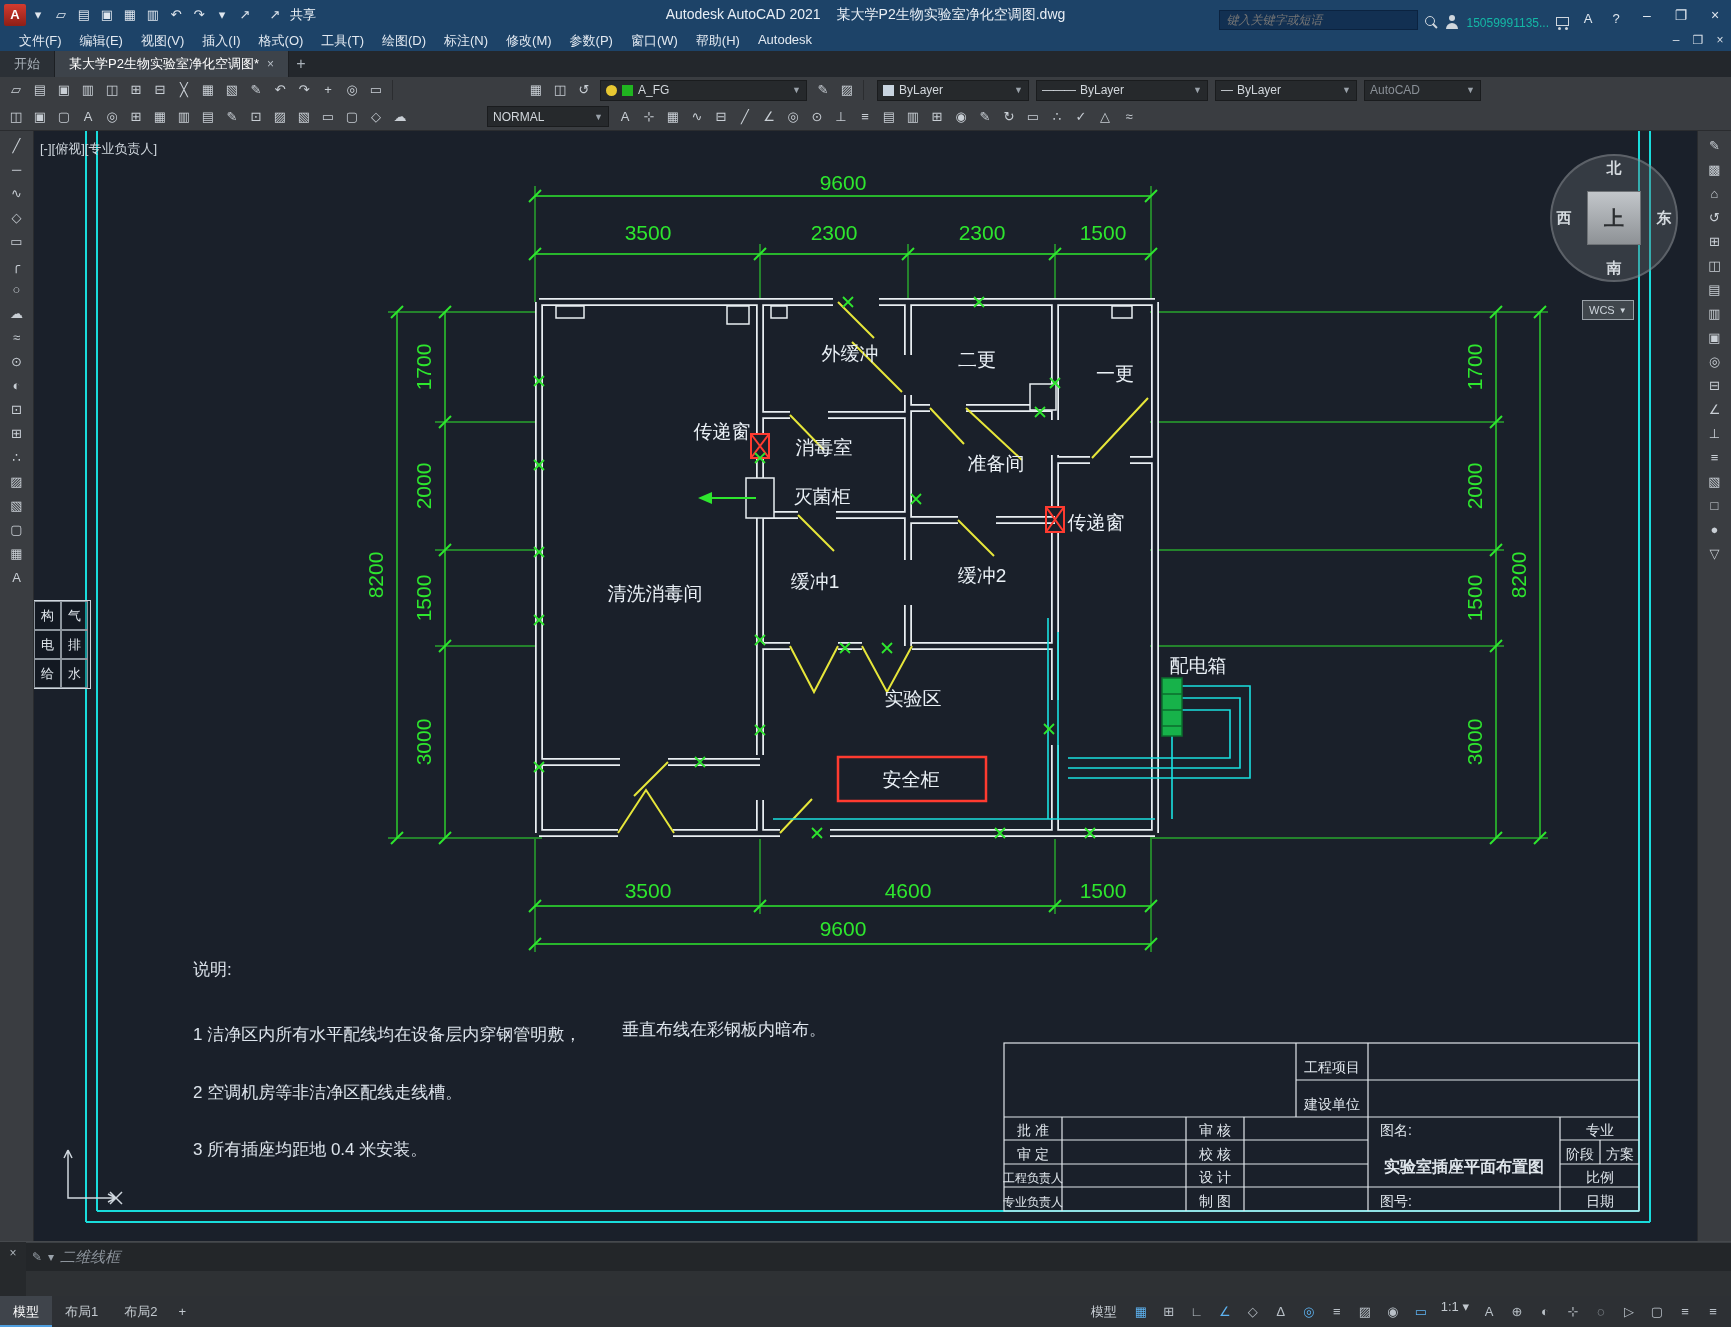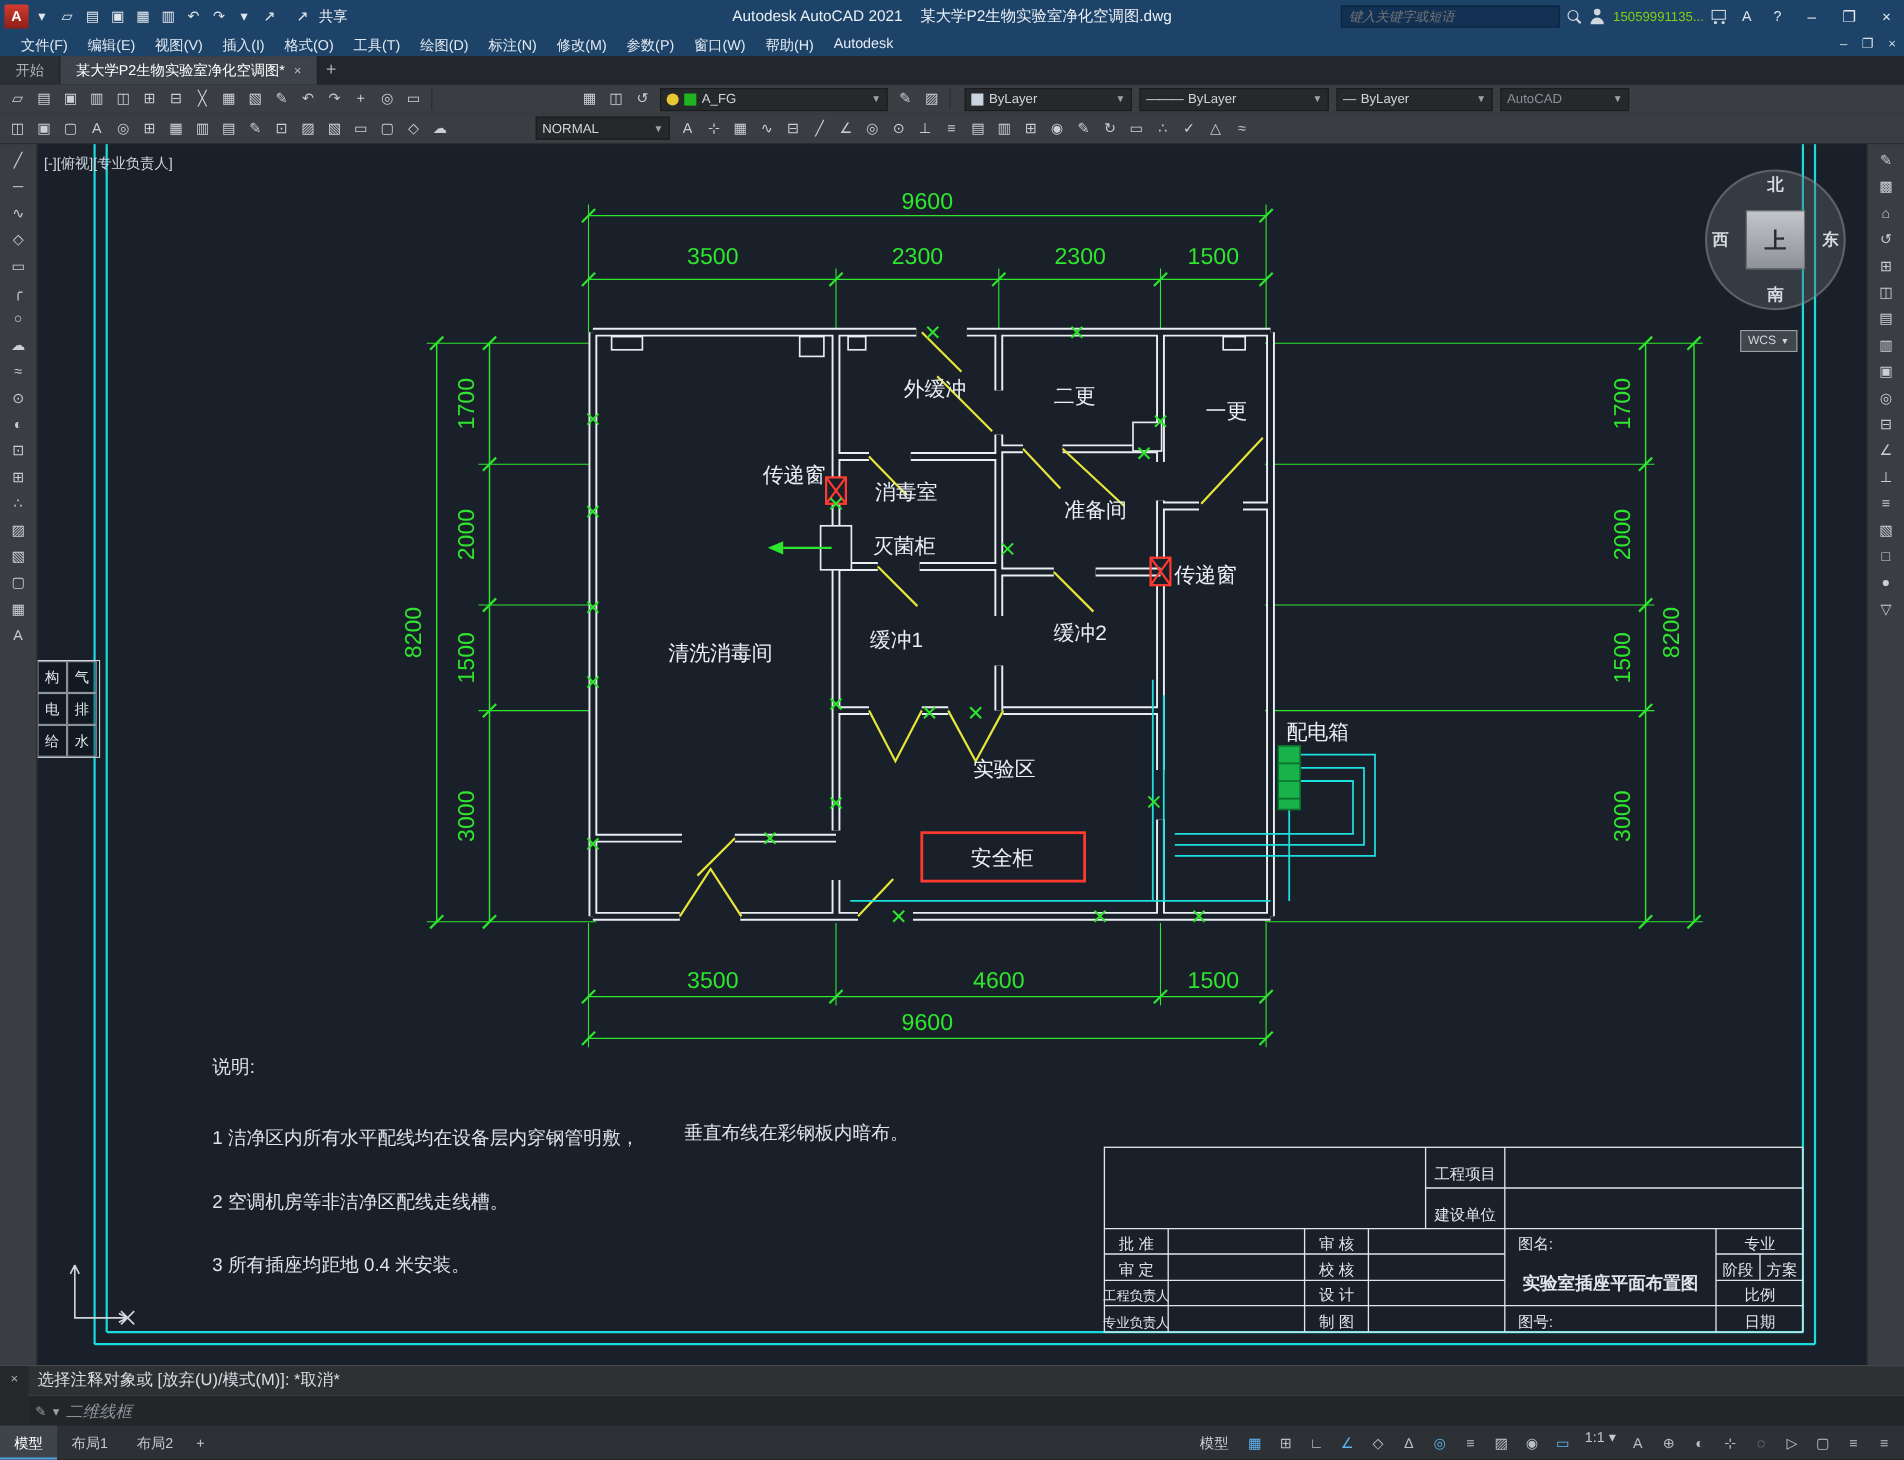--- a/index.html
+++ b/index.html
@@ -6,32 +6,32 @@
   body{width:1731px;height:1327px;position:relative;overflow:hidden;background:#1a202a;
        font-family:"Liberation Sans","DejaVu Sans",sans-serif;color:#d6dbe0;-webkit-font-smoothing:antialiased}
 
   
   .titlebar{position:absolute;top:0;left:0;right:0;height:30px;background:#1d4368;display:flex;align-items:center;z-index:50}
   .qat{display:flex;align-items:center;padding-left:4px;gap:1px}
   .qbtn{width:22px;height:22px;line-height:22px;text-align:center;color:#dfe6ee;font-size:13px}
   .qbtn[data-name="app-logo"]{background:linear-gradient(#d23b2f,#8f1f16);border-radius:2px;color:#fff;font-weight:bold}
   .share{display:flex;align-items:center;gap:4px;margin-left:8px;font-size:13px;color:#eef3f8}
   .title-center{position:absolute;left:50%;transform:translateX(-50%);display:flex;gap:16px;font-size:14px;color:#e8eef5;white-space:nowrap}
-  .tb-right{margin-left:auto;display:flex;align-items:center;gap:6px;padding-right:2px}
+  .tb-right{margin-left:auto;display:flex;align-items:flex-end;gap:6px;padding-right:2px}
   .search{width:185px;height:18px;background:#123052;border:1px solid #0b2340;color:#9fb0c4;font-style:italic;font-size:12px;padding:0 6px;outline:none}
   .mag{position:relative;width:15px;height:15px;display:inline-block}
   .mag::before{content:"";position:absolute;width:8px;height:8px;border:1.5px solid #cfd6dd;border-radius:50%;left:1px;top:1px}
   .mag::after{content:"";position:absolute;width:6px;height:1.5px;background:#cfd6dd;transform:rotate(45deg);left:8px;top:10px}
   .person{position:relative;width:15px;height:15px;display:inline-block}
   .person::before{content:"";position:absolute;width:6px;height:6px;border-radius:50%;background:#cfd6dd;left:4px;top:0}
   .person::after{content:"";position:absolute;width:12px;height:6px;border-radius:6px 6px 0 0;background:#cfd6dd;left:1px;top:8px}
   .cart{position:relative;width:16px;height:14px;display:inline-block}
   .cart::before{content:"";position:absolute;left:1px;top:1px;width:11px;height:7px;border:1.5px solid #cfd6dd}
   .cart::after{content:"";position:absolute;left:3px;top:11px;width:3px;height:3px;border-radius:50%;background:#cfd6dd;box-shadow:7px 0 0 #cfd6dd}
-  .userid{font-size:12px;color:#84cc16}
+  .userid{font-size:12px;color:#14b8a6}
   .winbtn{width:28px;height:30px;line-height:30px;text-align:center;color:#dfe6ee;font-size:14px}
 
   
   .menubar{position:absolute;top:30px;height:21px;left:0;right:0;background:#1d4368;display:flex;align-items:center;padding-left:10px;font-size:13px;z-index:50;border-top:1px solid #2a5覆0}
   .menu-item{padding:0 9px;color:#e2e9f1;white-space:nowrap}
   .docwin{margin-left:auto;display:flex}
   .dwbtn{width:22px;height:21px;line-height:21px;text-align:center;color:#d7dee6;font-size:12px}
 
   
   .tabbar{position:absolute;top:51px;height:26px;left:0;right:0;background:#23272c;display:flex;align-items:flex-end;z-index:50}
@@ -554,21 +554,20 @@
       <div class="mpcell" data-name="palette-tab-5">给</div>
       <div class="mpcell" data-name="palette-tab-6">水</div>
     </div>
 </div>
 
 <div class="cmdpanel" data-name="command-line-panel">
   <div class="cmd-gutter">
     <span data-name="command-close-icon">×</span>
   </div>
   <div class="cmd-main">
-    <div class="cmd-history" data-name="command-history">选择注释对象或 [放弃(U)/模式(M)]: *取消*</div>
     <div class="cmd-input" data-name="command-input">
       <span class="cmd-ic" data-name="command-customize-icon">✎</span>
       <span class="cmd-ic" data-name="chevron-down-icon">▾</span>
       <span class="cmd-ph" data-name="command-placeholder">二维线框</span>
     </div>
   </div>
 </div>
 
 <div class="statusbar" data-name="status-bar">
   <div id="layout-tabs" style="display:flex">

